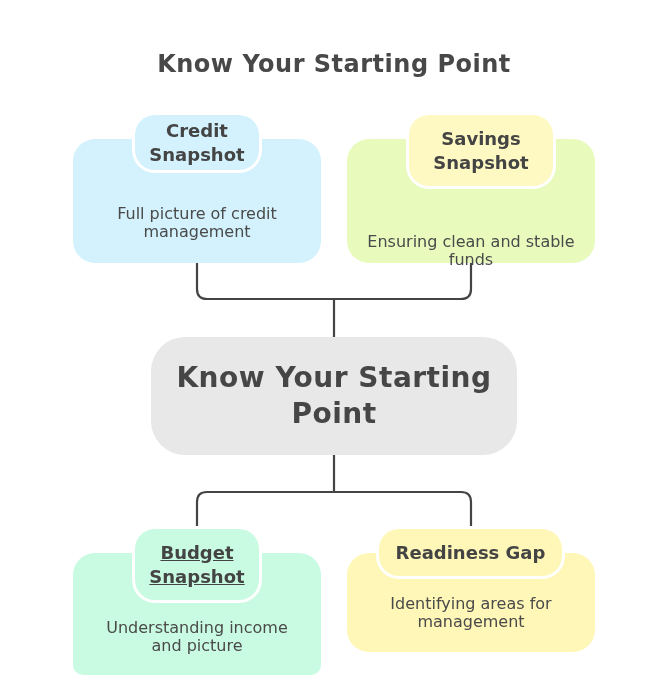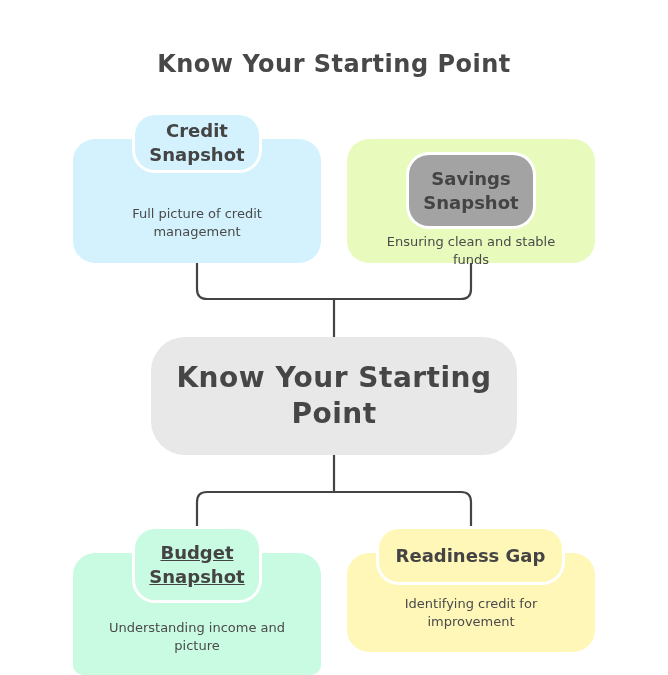--- a/index.html
+++ b/index.html
@@ -18,21 +18,21 @@
     position: absolute; border-radius: 22px;
   }
   .tab {
     position: absolute; border-radius: 20px;
     box-shadow: 0 0 0 3px #ffffff;
     display: flex; align-items: center; justify-content: center;
     text-align: center; font-weight: bold; font-size: 18px; line-height: 24px;
     color: #444444;
   }
   .desc {
-    position: absolute; text-align: center; font-size: 13px; line-height: 18px;
+    position: absolute; text-align: center; font-size: 16px; line-height: 18px;
     color: #4a4a4a;
   }
   .center-node {
     position: absolute; left: 151px; top: 337px; width: 366px; height: 118px;
     background: #e8e8e8; border-radius: 34px;
     display: flex; align-items: center; justify-content: center;
     text-align: center; font-weight: bold; font-size: 28px; line-height: 36px;
     color: #464646; letter-spacing: 0.5px;
   }
   svg.connectors { position: absolute; left: 0; top: 0; }
@@ -49,32 +49,32 @@
   <path d="M197 553 V502 Q197 492 207 492 H461 Q471 492 471 502 V553" fill="none" stroke="#444444" stroke-width="2.2"></path>
 </svg>
 
 <div class="card" style="left:73px; top:139px; width:248px; height:124px; background:#d3f2fd;"></div>
 <div class="tab" style="left:135px; top:115px; width:124px; height:55px; background:#d3f2fd;">
   <span style="width:100px;">Credit Snapshot</span>
 </div>
 <div class="desc" style="left:103px; top:205px; width:188px;">Full picture of credit management</div>
 
 <div class="card" style="left:347px; top:139px; width:248px; height:124px; background:#e8fbbd;"></div>
-<div class="tab" style="left:409px; top:115px; width:124px; height:71px; background:#a3a3a3;margin-top:40px;">
+<div class="tab" style="left:409px; top:115px; width:144px; height:71px; background:#fef9c3;">
   <span style="width:100px;">Savings Snapshot</span>
 </div>
 <div class="desc" style="left:367px; top:205px; width:208px;margin-top:28px;">Ensuring clean and stable funds</div>
 
 <div class="center-node">
   <span style="width:320px;">Know Your Starting Point</span>
 </div>
 
 <div class="card" style="left:73px; top:553px; width:248px; height:122px; background:#c9fbe3; border-bottom-left-radius:10px; border-bottom-right-radius:10px;"></div>
 <div class="tab" style="left:135px; top:529px; width:124px; height:71px; background:#c9fbe3;">
   <span style="width:100px;text-decoration:underline;">Budget Snapshot</span>
 </div>
 <div class="desc" style="left:93px; top:619px; width:208px;">Understanding income and picture</div>
 
 <div class="card" style="left:347px; top:553px; width:248px; height:99px; background:#fff7b8;"></div>
-<div class="tab" style="left:379px; top:529px; width:183px; height:53px; background:#fff7b8;">
+<div class="tab" style="left:379px; top:529px; width:183px; height:47px; background:#fff7b8;">
   <span>Readiness Gap</span>
 </div>
-<div class="desc" style="left:381px; top:595px; width:180px;">Identifying credit for improvement</div>
+<div class="desc" style="left:381px; top:595px; width:180px;">Identifying areas for management</div>
 
 </body></html>

